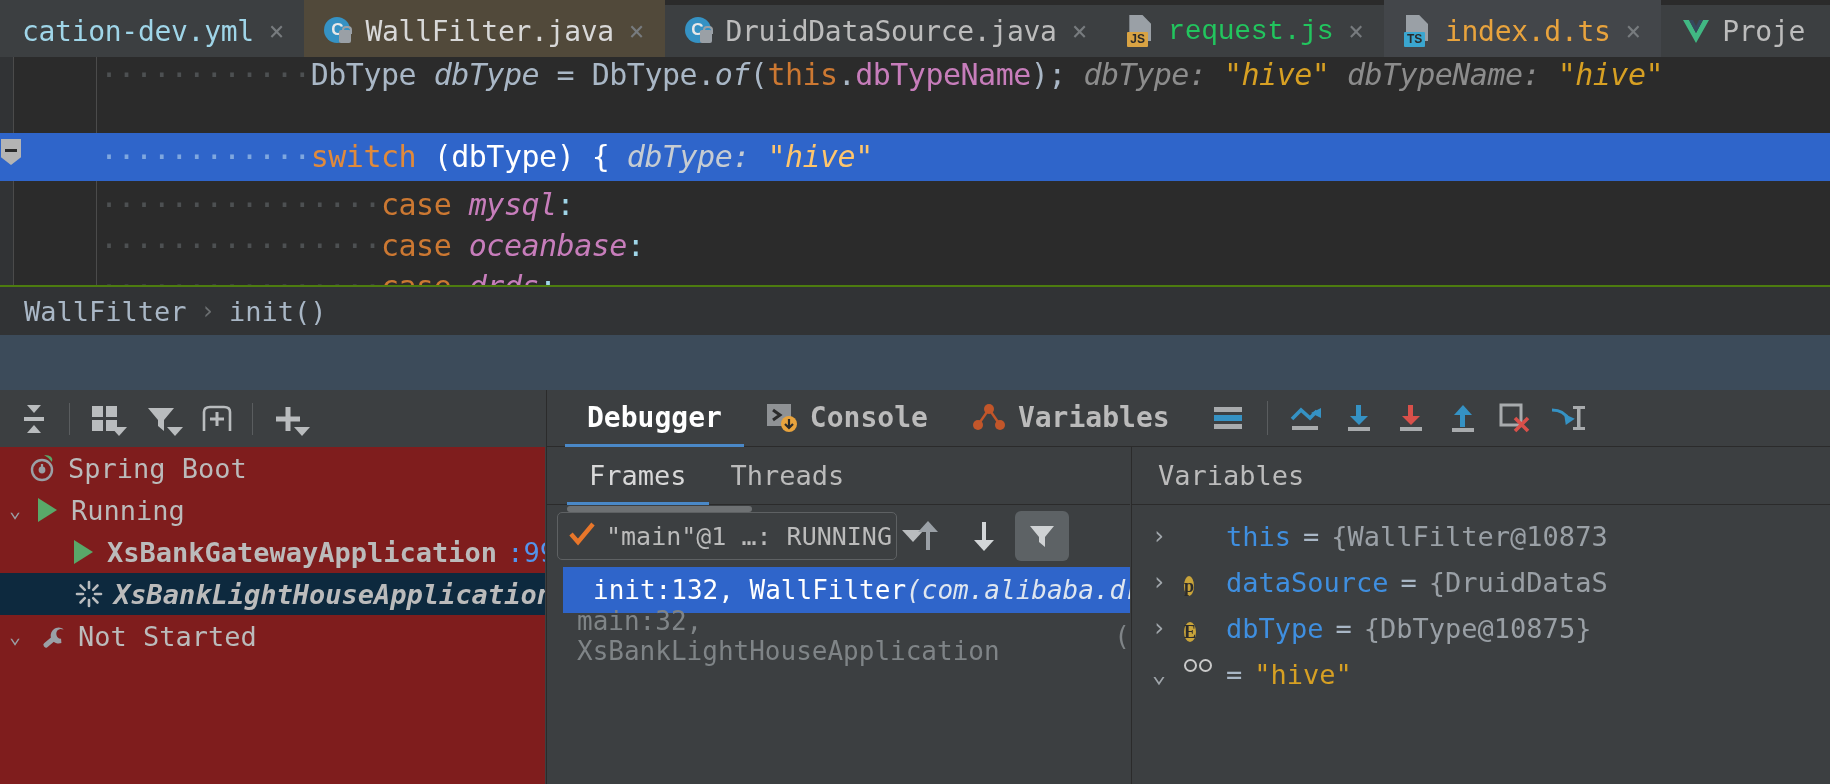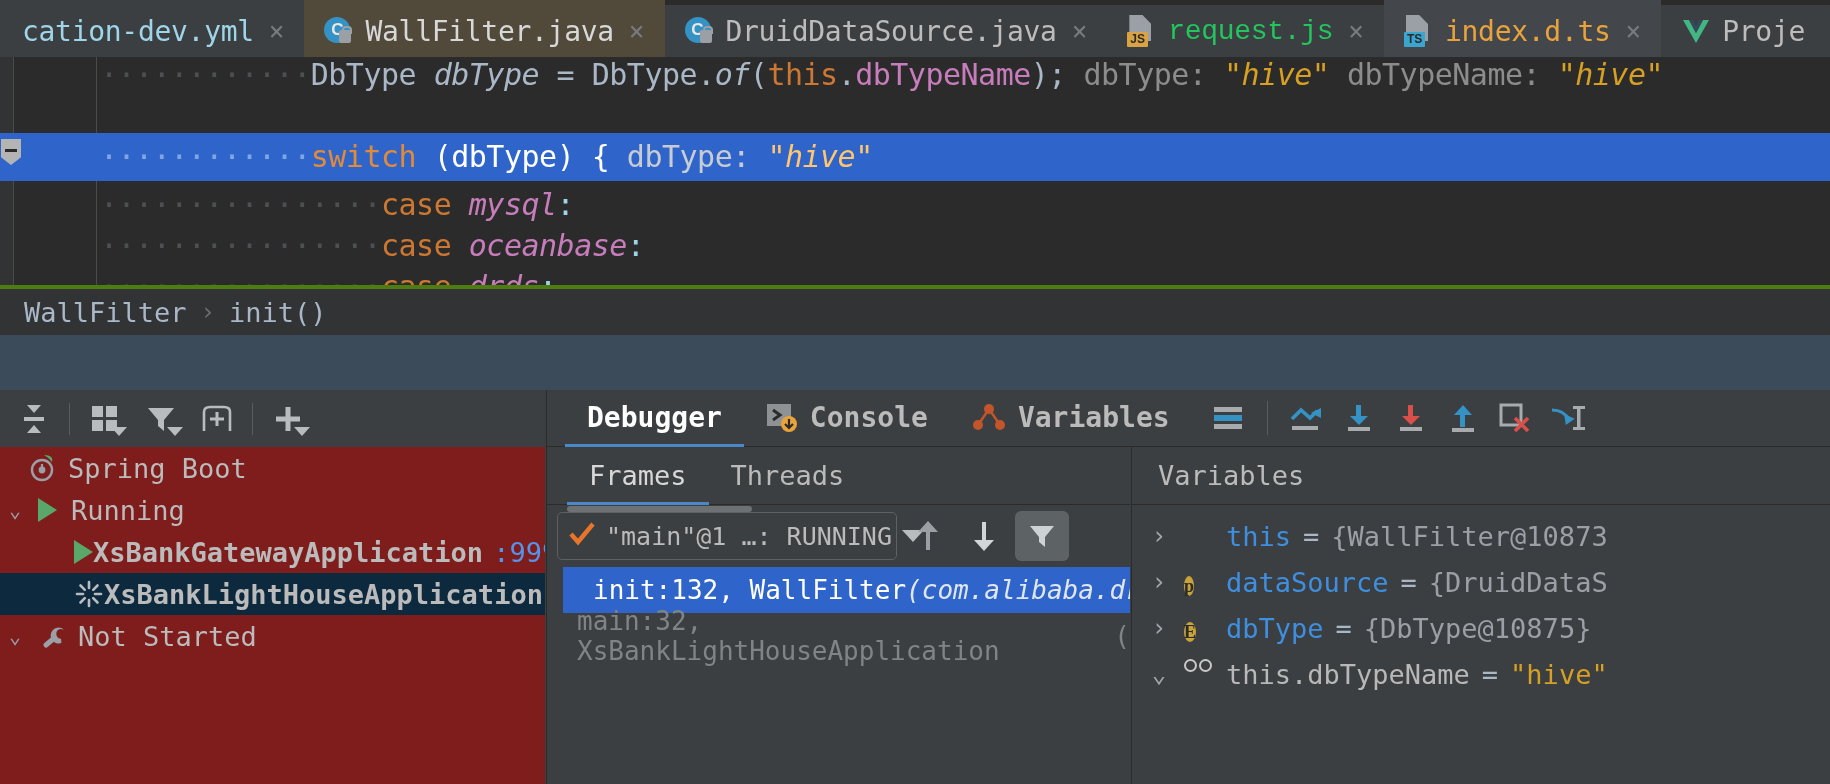--- a/index.html
+++ b/index.html
@@ -186,41 +186,41 @@
     background: #2b2b2b;
   }
   .indent-dots { color: #4d5052; letter-spacing: -0.5px; }
   .k-kw   { color: #cc7832; }
   .k-ident{ color: #a9b7c6; }
   .k-field{ color: #c77dbb; }
   .k-this { color: #cc7832; }
   .k-meth { color: #a9b7c6; font-style: italic; }
   .k-enum { color: #c77dbb; font-style: italic; }
   .k-str  { color: #d7a023; font-style: italic; }
-  .k-hint { color: #8c8c8c; }
+  .k-hint { color: #8c8c8c; font-style: italic; }
   .k-punc { color: #a9b7c6; }
   .hl-row .k-kw   { color: #e08a3c; }
   .hl-row .k-ident{ color: #ffffff; }
   .hl-row .k-hint { color: #c6ccd2; }
   .hl-row .k-str  { color: #ffc66d; }
 
   
   .breadcrumb {
     position: absolute;
     top: 285px; left: 0;
     width: 1830px; height: 50px;
     background: #313335;
     display: flex;
     align-items: center;
     padding-left: 24px;
     box-sizing: border-box;
     gap: 14px;
     font-size: 27px;
     color: #a9b7c6;
-    border-top: 4px solid #4d7c0f;
+    border-top: 2px solid #4d7c0f;
   }
   .bc-sep { color: #6b6f71; font-size: 24px; }
 
   
   .bluestrip {
     position: absolute;
     top: 335px; left: 0;
     width: 1830px; height: 55px;
     background: #3c4b5a;
   }
@@ -681,21 +681,21 @@
         <span class="tri-r"></span>
       </span>
       <span style="margin-left:14px;">Running</span>
     </div>
 
     <div class="tree-row" style="padding-left:2px;">
       <span class="tw"></span>
       <span style="margin-left:46px;display:flex;align-items:center;">
         <span class="tri-r"></span>
       </span>
-      <span class="nm-bold" style="">XsBankGatewayApplication</span>
+      <span class="nm-bold" style="margin-left:14px;">XsBankGatewayApplication</span>
       <span class="nm-port" style="margin-left:10px;">:9999,</span>
     </div>
 
     <div class="tree-row selected" style="padding-left:2px;">
       <span class="tw"></span>
       <span style="margin-left:46px;display:flex;align-items:center;">
         <span class="spinner-ico">
           <svg width="30" height="30" viewBox="0 0 30 30" aria-hidden="true">
             <g stroke="#b9bcbe" stroke-width="2.6" stroke-linecap="round">
               <line x1="15" y1="3" x2="15" y2="9"></line>
@@ -703,21 +703,21 @@
               <line x1="3" y1="15" x2="9" y2="15"></line>
               <line x1="21" y1="15" x2="27" y2="15"></line>
               <line x1="6.5" y1="6.5" x2="10.8" y2="10.8"></line>
               <line x1="19.2" y1="19.2" x2="23.5" y2="23.5"></line>
               <line x1="6.5" y1="23.5" x2="10.8" y2="19.2"></line>
               <line x1="19.2" y1="10.8" x2="23.5" y2="6.5"></line>
             </g>
           </svg>
         </span>
       </span>
-      <span class="nm-bold" style="">XsBankLightHouseApplication</span>
+      <span class="nm-bold" style="margin-left:10px;font-style:italic;">XsBankLightHouseApplication</span>
     </div>
 
     <div class="tree-row" style="padding-left:2px;">
       <span class="tw">⌄</span>
       <span class="wrench-ico" style="margin-left:10px;">
         <svg width="30" height="30" viewBox="0 0 30 30" aria-hidden="true">
           <path d="M19 3 a8 8 0 1 0 7 12 l-3-3 a5 5 0 0 1 -7 -7 z" fill="#9aa0a6" transform="rotate(40 15 15)"></path>
           <rect x="4" y="18" width="16" height="5" rx="2" fill="#9aa0a6" transform="rotate(-40 12 20)"></rect>
         </svg>
       </span>
@@ -884,19 +884,18 @@
       <span class="v-chev">›</span>
       <span class="vi"><span class="vi-circ e">E</span></span>
       <span class="v-name">dbType</span>
       <span class="v-eq"> = </span>
       <span class="v-val">{DbType@10875}</span>
     </div>
 
     <div class="var-row">
       <span class="v-chev">⌄</span>
       <span class="vi"><span class="vi-oo"></span></span>
-      <span class="v-name" style="color:#b8b8b8;">this.dbTypeName</span>
       <span class="v-eq"> = </span>
       <span class="v-str">"hive"</span>
     </div>
   </div>
 
 </div>
 
 </body></html>

